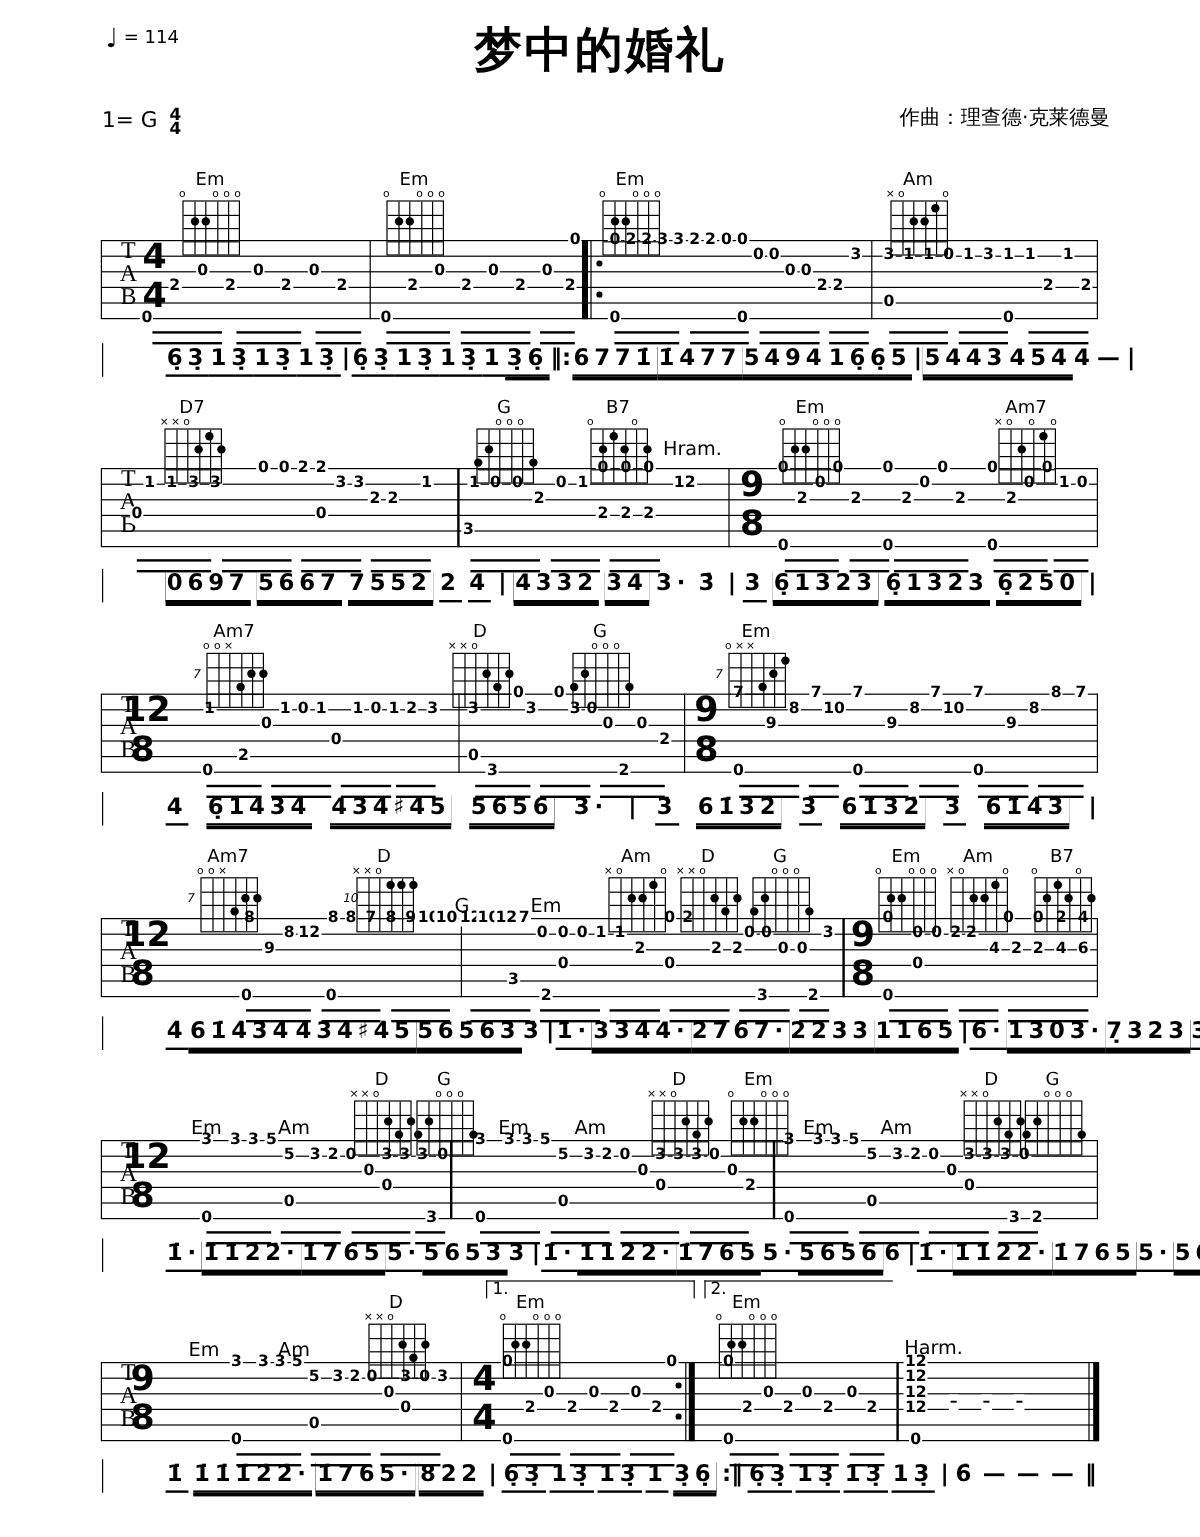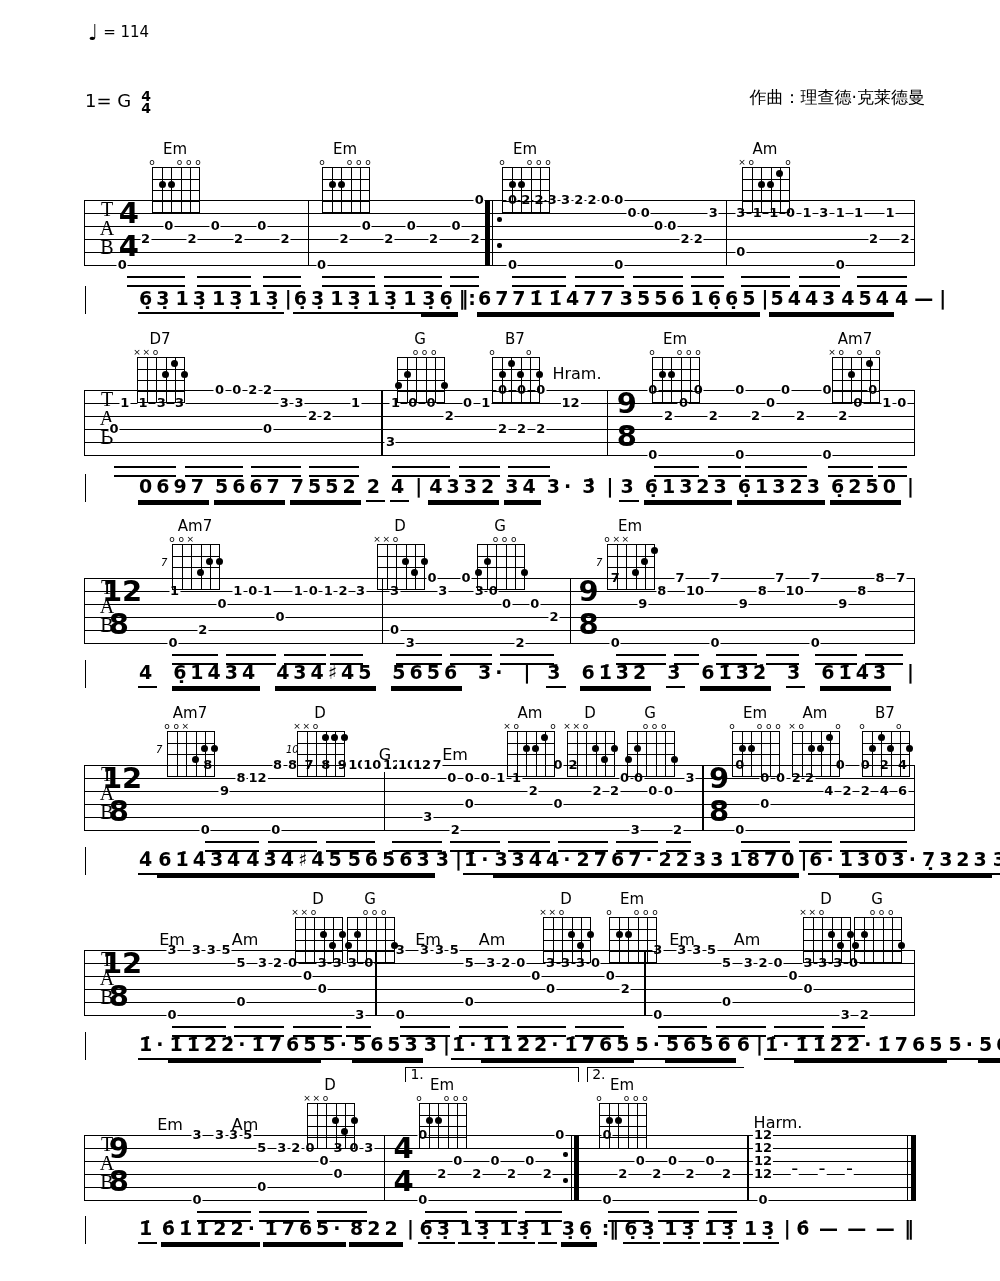--- a/index.html
+++ b/index.html
@@ -40,20 +40,21 @@
   .jt{letter-spacing:4px;line-height:24px;padding:0 1px 2px 1px;white-space:nowrap;}
   .u1{border-bottom:2px solid #000;}
   .u2{border-bottom:2px solid #000;box-shadow:0 3px 0 0 #000;}
   .jbar{font-weight:bold;letter-spacing:0;}
 </style>
 </head>
 <body>
 
 <div class="page">
   <div class="tempo"><span class="noteglyph">♩</span> <span>= 114</span></div>
+  <div class="title">梦中的婚礼</div>
   <div class="keyline"><span>1= G</span><span class="frac"><span>4</span><br><span>4</span></span></div>
   <div class="composer">作曲：理查德·克莱德曼</div>
   <div id="score">
       <div class="staff" style="top: 200px;">
         <div class="sline" style="top: 0px;"></div>
         <div class="sline" style="top: 13px;"></div>
         <div class="sline" style="top: 26px;"></div>
         <div class="sline" style="top: 39px;"></div>
         <div class="sline" style="top: 52px;"></div>
         <div class="sline" style="top: 65px;"></div>
@@ -223,21 +224,21 @@
         <div class="jt u1">13̣</div>
         <div class="jt jbar">|</div>
         <div class="jt u1">6̣3̣</div>
         <div class="jt u1">13̣</div>
         <div class="jt u1">13̣</div>
         <div class="jt u1">1</div>
         <div class="jt u2">3̣6̣</div>
         <div class="jt jbar">‖:</div>
         <div class="jt u2">6771̇</div>
         <div class="jt u2">1̇477</div>
-        <div class="jt u2">3556</div>
+        <div class="jt u2">5494</div>
         <div class="jt u2">16̣6̣5</div>
         <div class="jt jbar">|</div>
         <div class="jt u2">5443</div>
         <div class="jt u2">454</div>
         <div class="jt">4</div>
         <div class="jt">—</div>
         <div class="jt jbar">|</div>
       </div>
       <div class="staff" style="top: 390px;">
         <div class="sline" style="top: 0px;"></div>
@@ -876,21 +877,21 @@
         <div class="jt u1">4̇</div>
         <div class="jt u2">61̇4̇3̇4̇</div>
         <div class="jt u2">4̇3̇4̇♯4̇5̇</div>
         <div class="jt u2">5̇6̇5̇6̇3̇</div>
         <div class="jt">3̇</div>
         <div class="jt jbar">|</div>
         <div class="jt u1">1̇·</div>
         <div class="jt u2">3344·</div>
         <div class="jt u2">2767·</div>
         <div class="jt u2">2233</div>
-        <div class="jt u2">1870</div>
+        <div class="jt u2">1165</div>
         <div class="jt jbar">|</div>
         <div class="jt u1">6·</div>
         <div class="jt u2">1303·</div>
         <div class="jt u2">7̣323</div>
         <div class="jt u1">3</div>
       </div>
       <div class="staff" style="top: 950px;">
         <div class="sline" style="top: 0px;"></div>
         <div class="sline" style="top: 13px;"></div>
         <div class="sline" style="top: 26px;"></div>
@@ -1268,21 +1269,21 @@
           <div class="hl" style="top: 33px;"></div>
           <div class="dot" style="left: 5.7px; top: 13px;"></div>
           <div class="dot" style="left: 14.9px; top: 13px;"></div>
         </div>
       </div>
       <div class="ctext" style="left: 170px; top: 1115px;">Em</div>
       <div class="ctext" style="left: 245px; top: 1115px;">Am</div>
       <div class="ctext" style="left: 778px; top: 1113px;">Harm.</div>
       <div class="jp" style="top: 1216px;">
         <div class="jt u1">1̇</div>
-        <div class="jt u2">6̇1̇1̇2̇2̇·</div>
+        <div class="jt u2">1̇1̇1̇2̇2̇·</div>
         <div class="jt u2">1̇765·</div>
         <div class="jt u2">822</div>
         <div class="jt jbar">|</div>
         <div class="jt u1">6̣3̣</div>
         <div class="jt u1">13̣</div>
         <div class="jt u1">13̣</div>
         <div class="jt u1">1</div>
         <div class="jt u2">3̣6̣</div>
         <div class="jt jbar">:‖</div>
         <div class="jt u1">6̣3̣</div>

